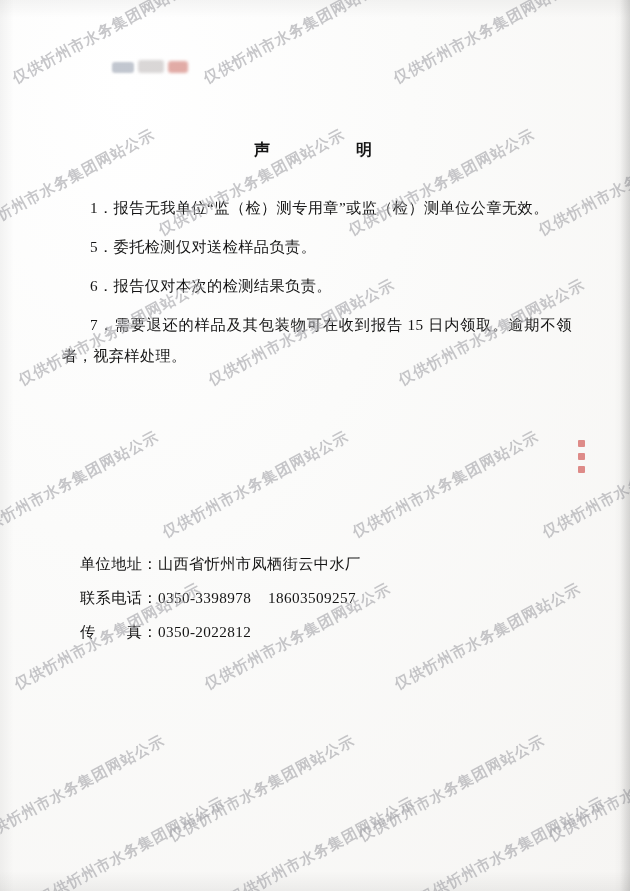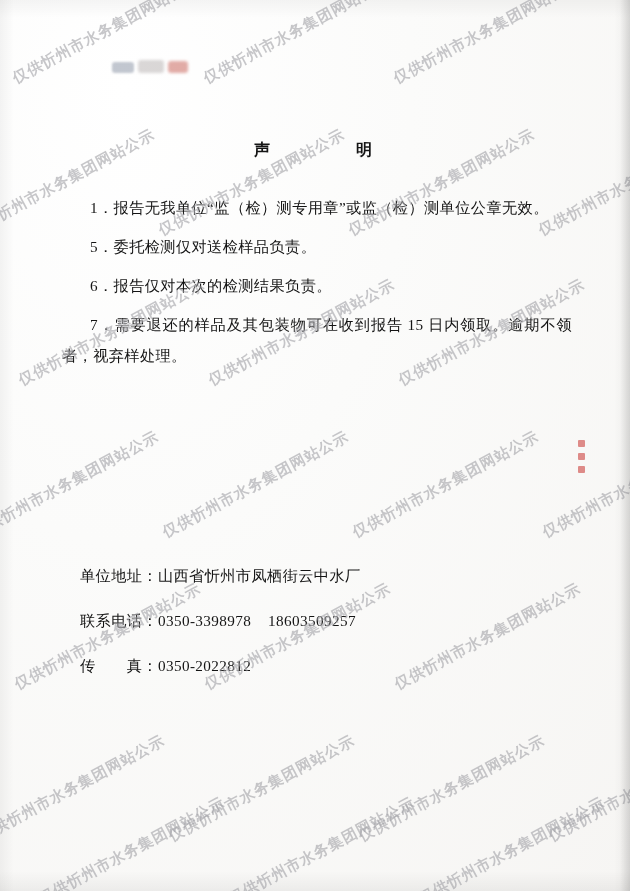--- a/index.html
+++ b/index.html
@@ -97,21 +97,21 @@
   .contact-block {
     position: absolute;
     left: 80px;
     top: 545px;
     width: 460px;
     font-size: 15.2px;
     line-height: 29px;
     letter-spacing: 0.4px;
   }
   .contact-line {
-    margin: 16px 0 5px 0;
+    margin: 4px 0 5px 0;
     white-space: pre;
   }
 
   
   .stamp-smudge {
     position: absolute;
     left: 112px;
     top: 58px;
     width: 78px;
     height: 20px;

